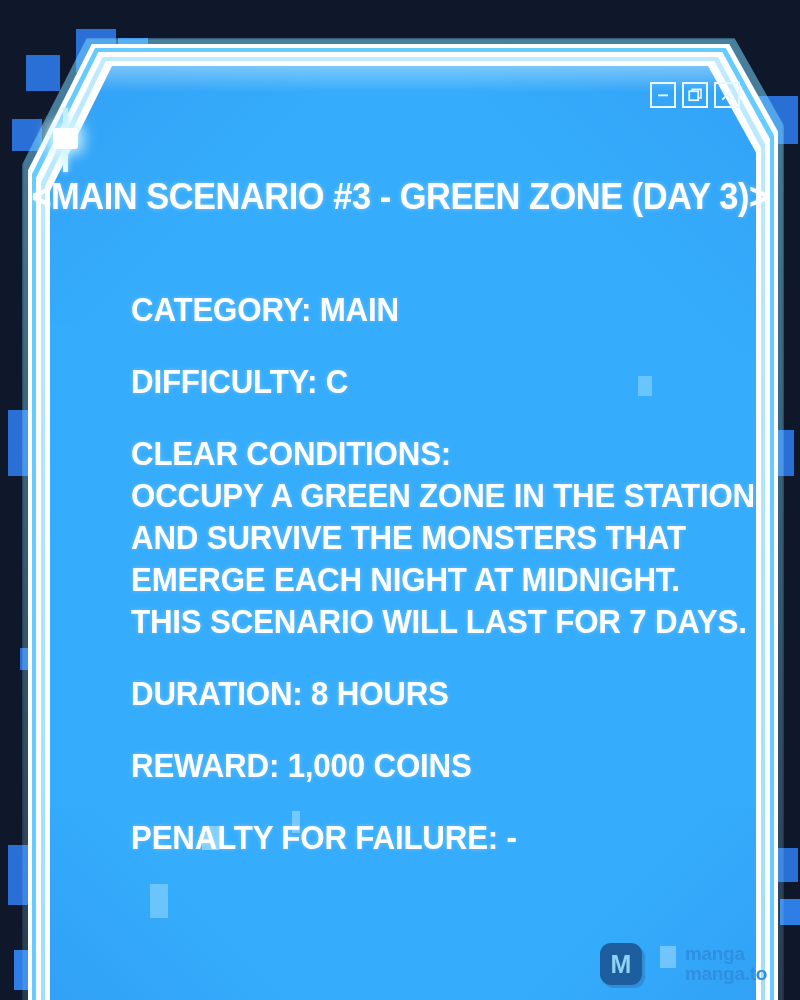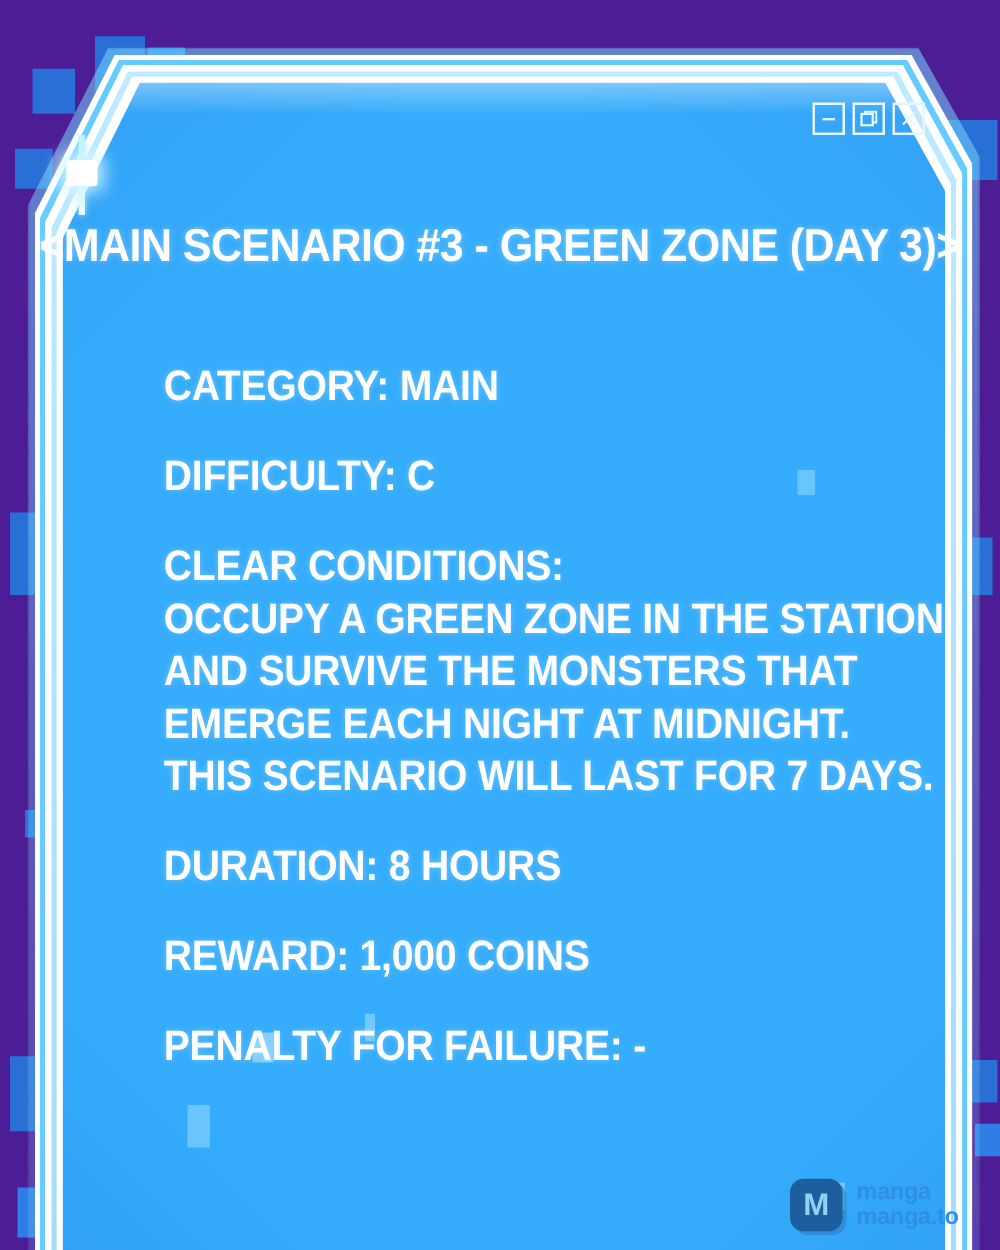--- a/index.html
+++ b/index.html
@@ -1,21 +1,21 @@
 <!DOCTYPE html>
 <html><head>
 <meta charset="utf-8">
 <style>
   html,body{margin:0;padding:0;background:#ffffff;}
   body{
     width:800px;height:1000px;overflow:hidden;position:relative;
     font-family:"Liberation Sans","DejaVu Sans",sans-serif;
   }
 
-  #stage{position:absolute;inset:0;width:800px;height:1000px;background:#4c1d95;overflow:hidden;}
+  #stage{position:absolute;inset:0;width:800px;height:1000px;background:#0f172a;overflow:hidden;}
 
   
   .frame{
     position:absolute;
     clip-path:polygon(
       0 13%, 0 100%,
       100% 100%, 100% 9%,
       93.5% 0, 8.5% 0
     );
     pointer-events:none;
@@ -129,21 +129,21 @@
   .wm{
     position:absolute;right:33px;bottom:15px;display:flex;align-items:center;gap:11px;z-index:60;
   }
   .wm-logo{
     width:42px;height:42px;border-radius:11px;background:#1d5f9e;
     display:flex;align-items:center;justify-content:center;
     color:#8fd0f5;font-weight:bold;font-size:25px;line-height:1;
     box-shadow:3px 3px 0 rgba(45,120,190,.55);
   }
   .wm-text{
-    color:#2f8fe0;font-weight:bold;font-size:19px;line-height:20px;letter-spacing:-.3px;
+    color:#2f8fe0;font-weight:bold;font-size:19px;line-height:20px;letter-spacing:-.3px;margin-left:32px;
   }
   .wm-text div{display:block;}
 </style>
 </head>
 <body>
 
 <div id="stage">
 
   <div class="blk" style="left:76px;top:29px;width:40px;height:44px;background:#2a6fd6;"></div>
   <div class="blk" style="left:118px;top:38px;width:30px;height:34px;background:#2f7ee6;"></div>

